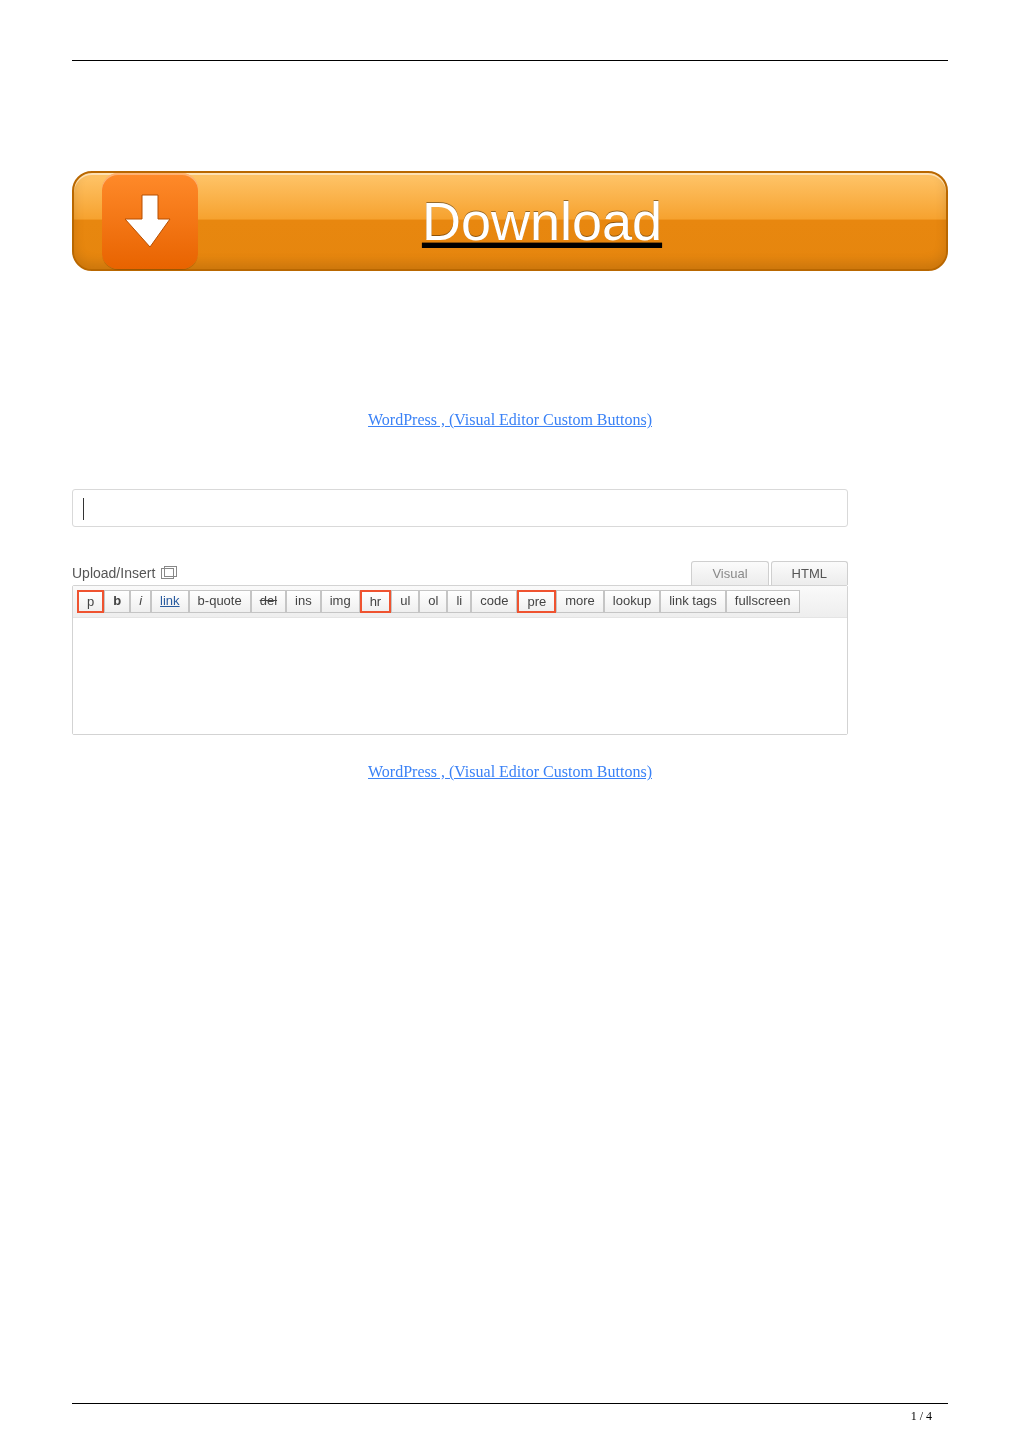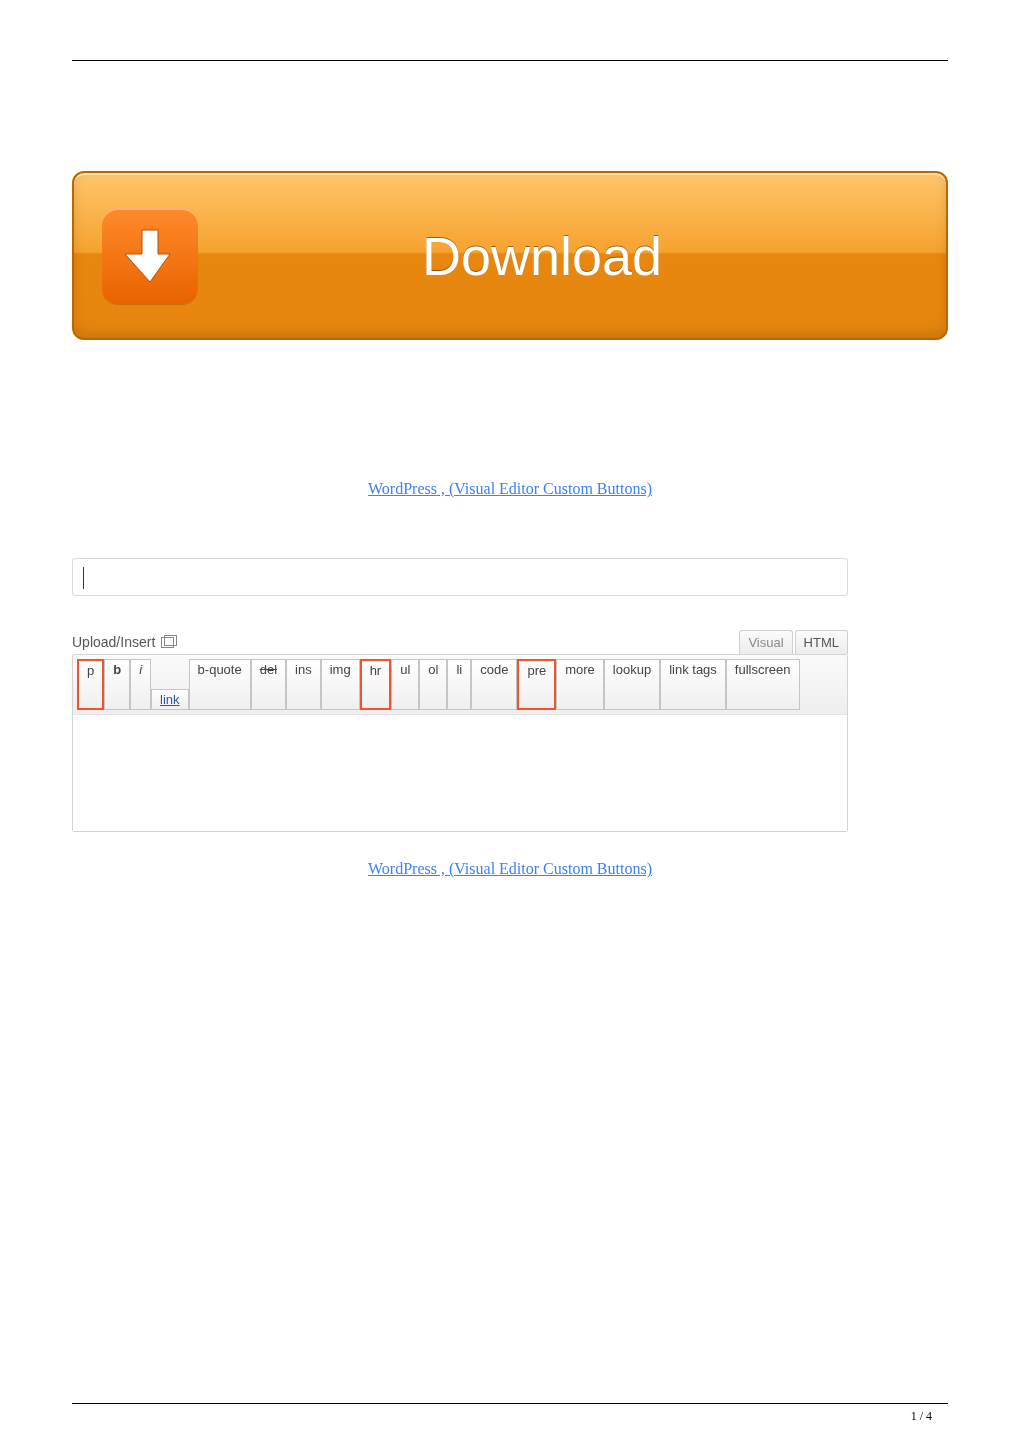--- a/index.html
+++ b/index.html
@@ -13,30 +13,31 @@
   }
   .top-rule {
     border-top: 1px solid #000;
     margin-top: 0;
     margin-bottom: 110px;
   }
 
   
   .download-btn {
     width: 876px;
-    height: 169px;
+    height: 100px;
     margin: 0 auto 140px auto;
-    border-radius: 12px;
+    border-radius: 20px;
     background: linear-gradient(to bottom, #ffc56a 0%, #f6a22f 48%, #e8870f 49%, #e6860e 100%);
     border: 2px solid #b96700;
     box-shadow: inset 0 2px 0 rgba(255,255,255,0.5), inset 0 -6px 12px rgba(0,0,0,0.12);
     display: flex;
     align-items: center;
     position: relative;
     cursor: pointer;
+    text-decoration: underline;
   }
   .download-btn .arrow-wrap {
     width: 96px;
     height: 96px;
     margin-left: 28px;
     border-radius: 16px;
     background: linear-gradient(to bottom,#ff8a2a,#e86300);
     box-shadow: inset 0 2px 0 rgba(255,255,255,0.35), 0 1px 0 rgba(0,0,0,0.15);
     display: flex;
     align-items: center;
@@ -105,21 +106,21 @@
     display: flex;
     align-items: center;
     justify-content: space-between;
     margin-top: 34px;
     font-size: 14px;
     color: #555;
   }
   .upload-insert { display: flex; align-items: center; gap: 6px; }
   .editor-tabs { display: flex; }
   .editor-tabs .tab {
-    padding: 4px 8px;
+    padding: 4px 20px;
     border: 1px solid #cfcfcf;
     border-bottom: none;
     background: linear-gradient(to bottom,#fbfbfb,#ececec);
     font-size: 13px;
     color: #555;
     border-radius: 3px 3px 0 0;
     margin-left: 2px;
     cursor: pointer;
   }
   .editor-tabs .tab.inactive { color: #8a8a8a; }
@@ -142,21 +143,21 @@
     background: linear-gradient(to bottom,#ffffff,#efefef);
     color: #444;
     font-size: 13px;
     padding: 2px 8px;
     font-family: Arial, Helvetica, sans-serif;
     cursor: pointer;
     white-space: nowrap;
   }
   .wp-toolbar .qt-btn.b { font-weight: bold; }
   .wp-toolbar .qt-btn.i { font-style: italic; }
-  .wp-toolbar .qt-btn.link { text-decoration: underline; color:#285a9e;margin-top:30px; }
+  .wp-toolbar .qt-btn.link { text-decoration: underline; color:#285a9e; }
   .wp-toolbar .qt-btn.del { text-decoration: line-through; }
   .wp-toolbar .qt-btn.hl { border: 2px solid #ef5330; }
   .wp-content-area {
     height: 116px;
     background: #fff;
   }
 
   
   .bottom-rule {
     position: absolute;

